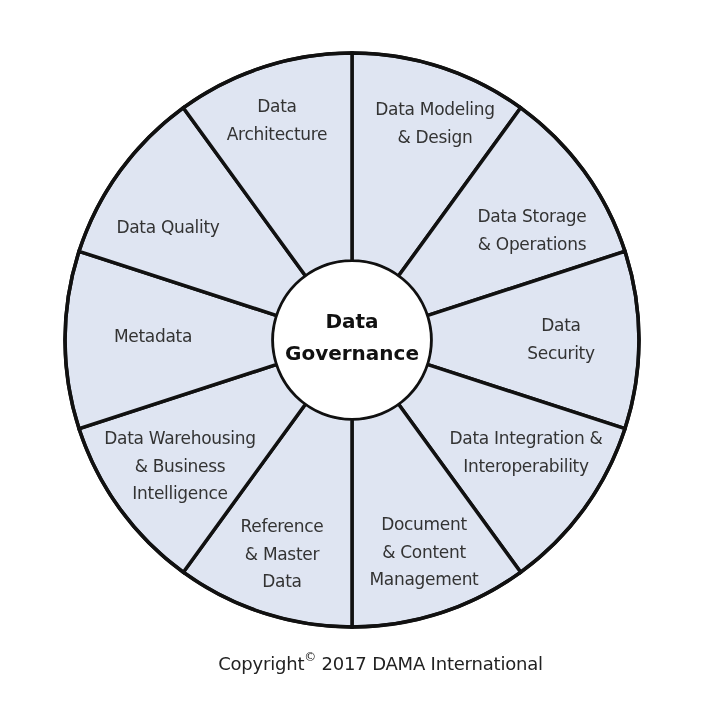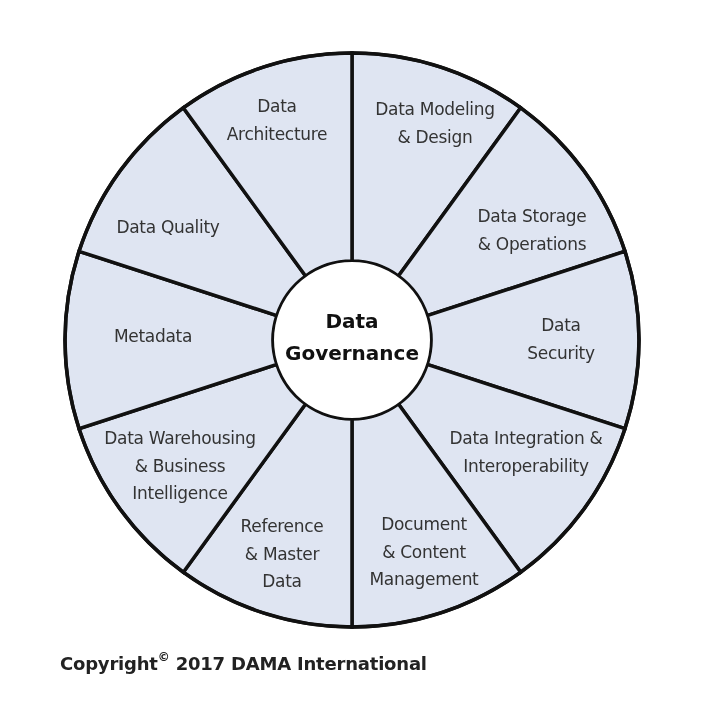--- a/index.html
+++ b/index.html
@@ -18,23 +18,23 @@
       font-size: 20px;
       font-weight: bold;
       fill: #111111;
       text-anchor: middle;
       dominant-baseline: middle;
     }
     .copyright {
       position: absolute;
       left: 0; width: 701px;
       top: 652px;
-      text-align: left;
+      text-align: center;
       font-family: "DejaVu Sans", sans-serif;
-      font-weight: bold;
+      font-weight: normal;
       font-size: 18px;
       color: #222222;
       padding-left: 60px;
       box-sizing: border-box;
       letter-spacing: -0.2px;
     }
     .copyright sup { font-size: 12px; position: relative; top: -2px; }
   </style>
 </head>
 <body>

